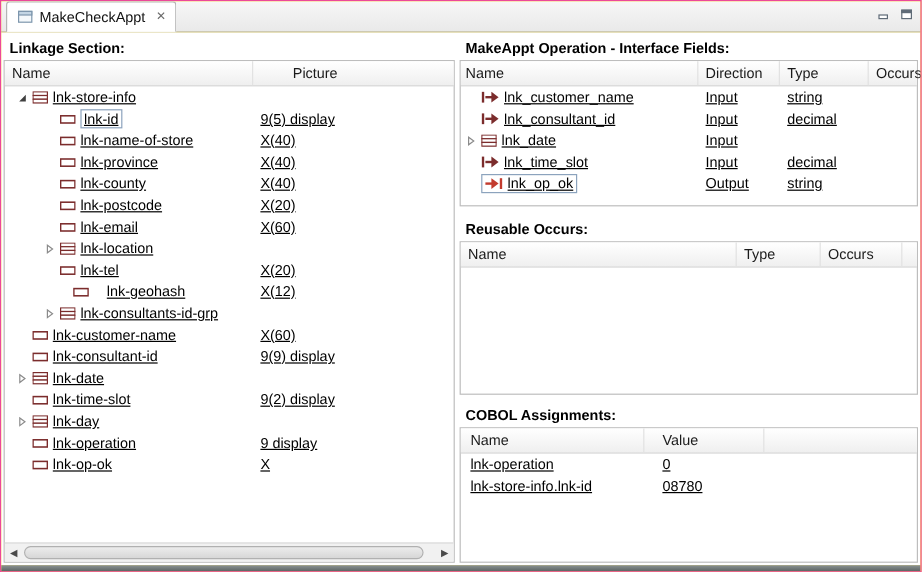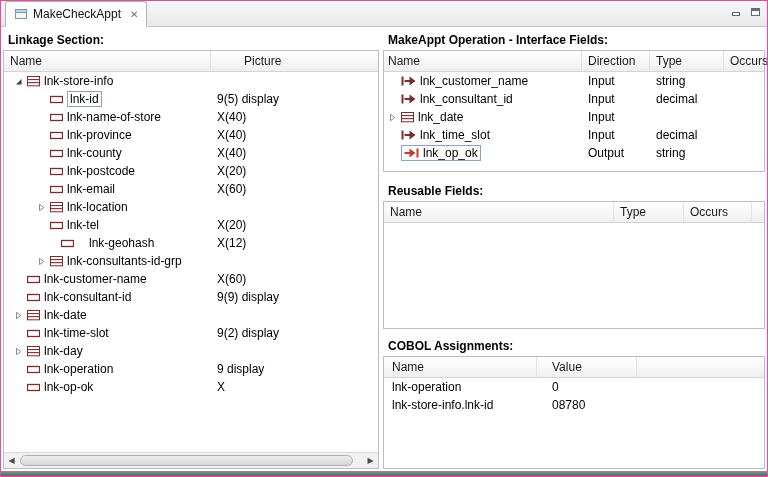--- a/index.html
+++ b/index.html
@@ -12,21 +12,21 @@
   .win-btn{display:inline-flex;}
   .content{flex:1;min-height:0;display:flex;gap:4px;padding:2px;background:#fff;}
   .left-panel{width:376px;flex:none;display:flex;flex-direction:column;min-height:0;}
   .right-panel{flex:1;min-width:0;display:flex;flex-direction:column;min-height:0;}
   .panel-title{flex:none;font-size:12px;font-weight:bold;color:#000;padding:4px 5px 3px 5px;white-space:nowrap;}
   .table{border:1px solid #bdbdbd;background:#fff;display:flex;flex-direction:column;min-height:0;box-sizing:border-box;}
   .thead{flex:none;display:flex;height:20px;background:linear-gradient(#ffffff,#efefef);border-bottom:1px solid #d4d4d4;}
   .th{font-size:12px;color:#1a1a1a;padding:0 6px;border-right:1px solid #e2e2e2;display:flex;align-items:center;overflow:hidden;white-space:nowrap;box-sizing:border-box;}
   .th.fill{border-right:none;flex:1;margin-left:27px;}
   .tbody{flex:1;min-height:0;overflow:hidden;}
-  .trow{display:flex;height:18px;align-items:center;font-size:12px;color:#000;}
+  .trow{display:flex;height:18px;align-items:center;font-size:12px;color:#000;text-decoration:underline;}
   .cell{display:flex;align-items:center;height:18px;overflow:hidden;white-space:nowrap;box-sizing:border-box;}
   .expander{width:13px;flex:none;display:inline-flex;justify-content:flex-start;align-items:center;}
   .ricon{flex:none;display:inline-flex;align-items:center;margin-right:4px;}
   .lbl{display:inline-block;line-height:14px;}
   .focusbox{border:1px solid #8ca3bd;padding:0 2px;display:inline-flex;align-items:center;}
   .lt-name{width:207px;flex:none;}
   .lt-pic{flex:1;padding-left:6px;}
   .if-name{width:198px;flex:none;padding-left:4px;}
   .if-dir{width:68px;flex:none;padding-left:6px;}
   .if-type{width:74px;flex:none;padding-left:6px;}
@@ -437,21 +437,21 @@
               </div>
               <div class="cell if-dir">Output</div>
               <div class="cell if-type">string</div>
               <div class="cell if-occ"></div>
             </div>
           </div>
       </div>
 
       <div class="sec-gap1"></div>
 
-      <div class="panel-title">Reusable Fields:</div>
+      <div class="panel-title">Reusable Occurs:</div>
       <div class="table ru-table">
         <div class="thead">
           <div class="th ru-name">Name</div>
           <div class="th ru-type">Type</div>
           <div class="th ru-occ">Occurs</div>
           <div class="th fill"></div>
         </div>
         <div class="tbody" id="reusable-body"></div>
       </div>
 

